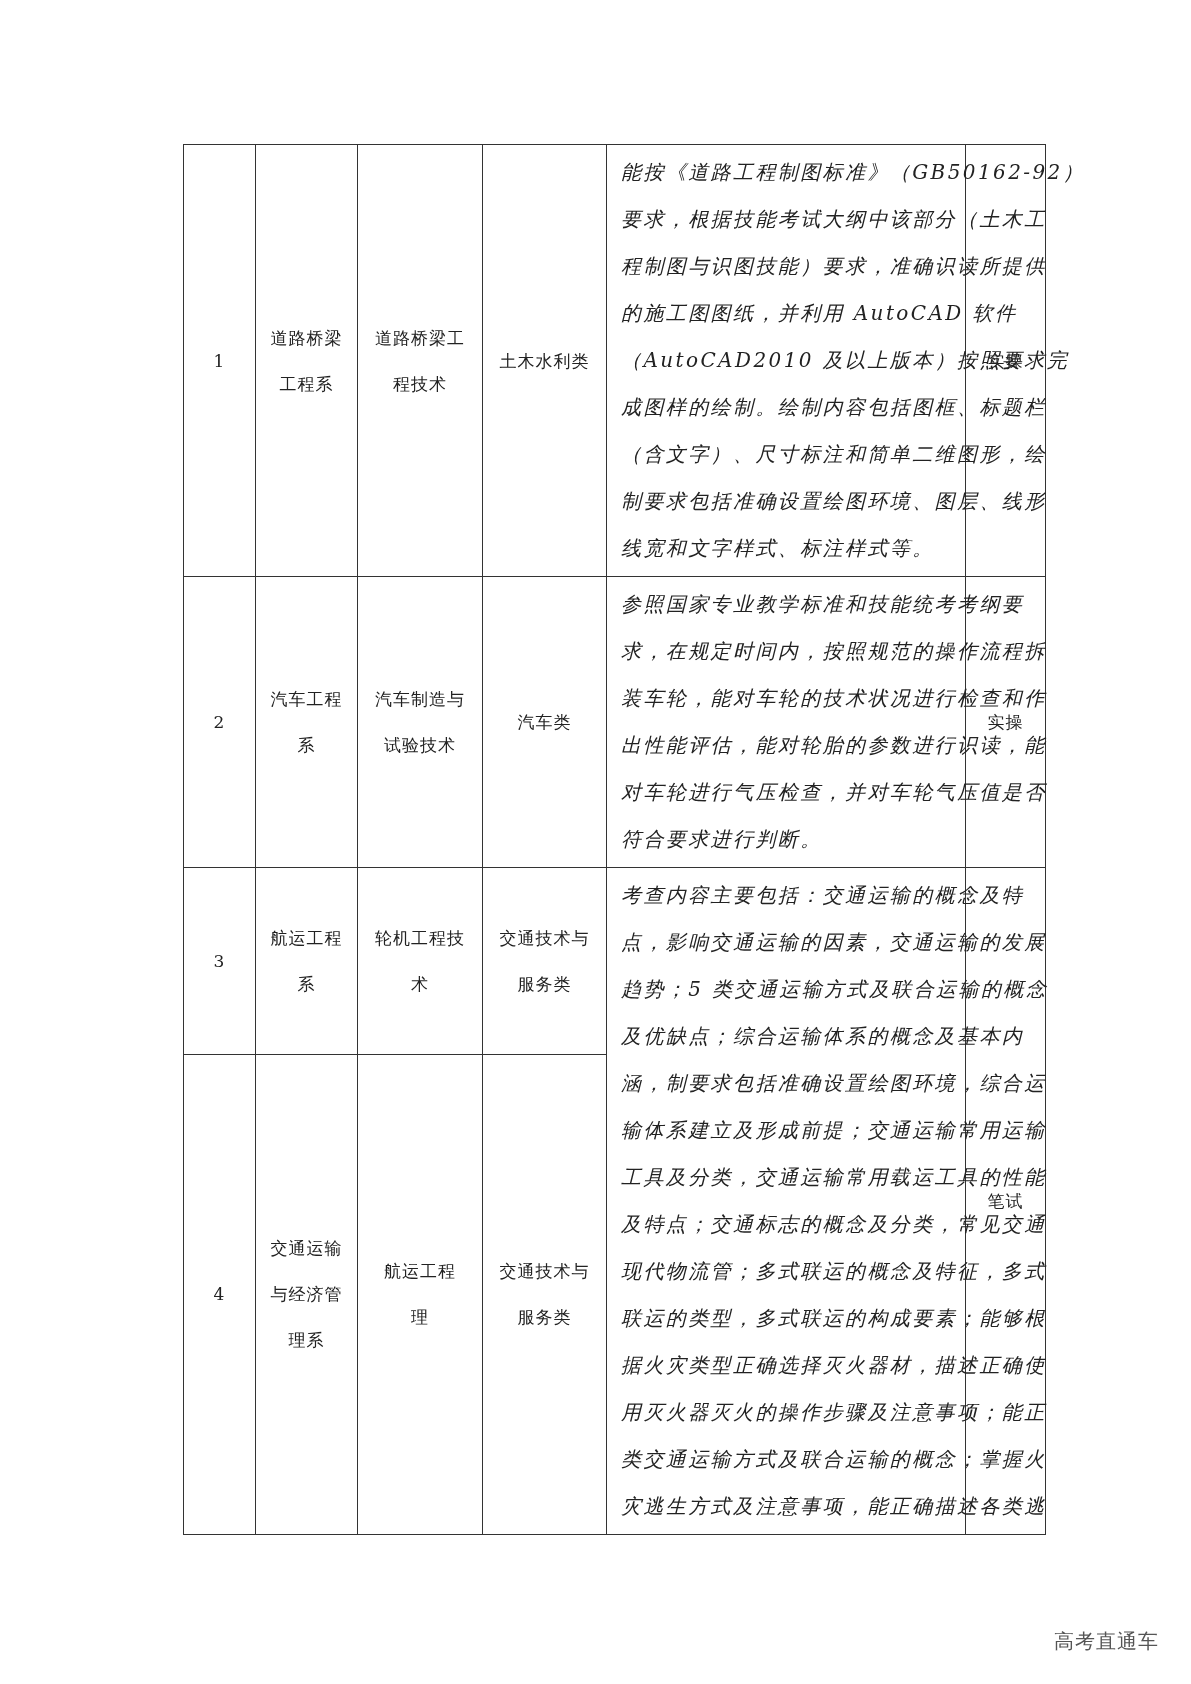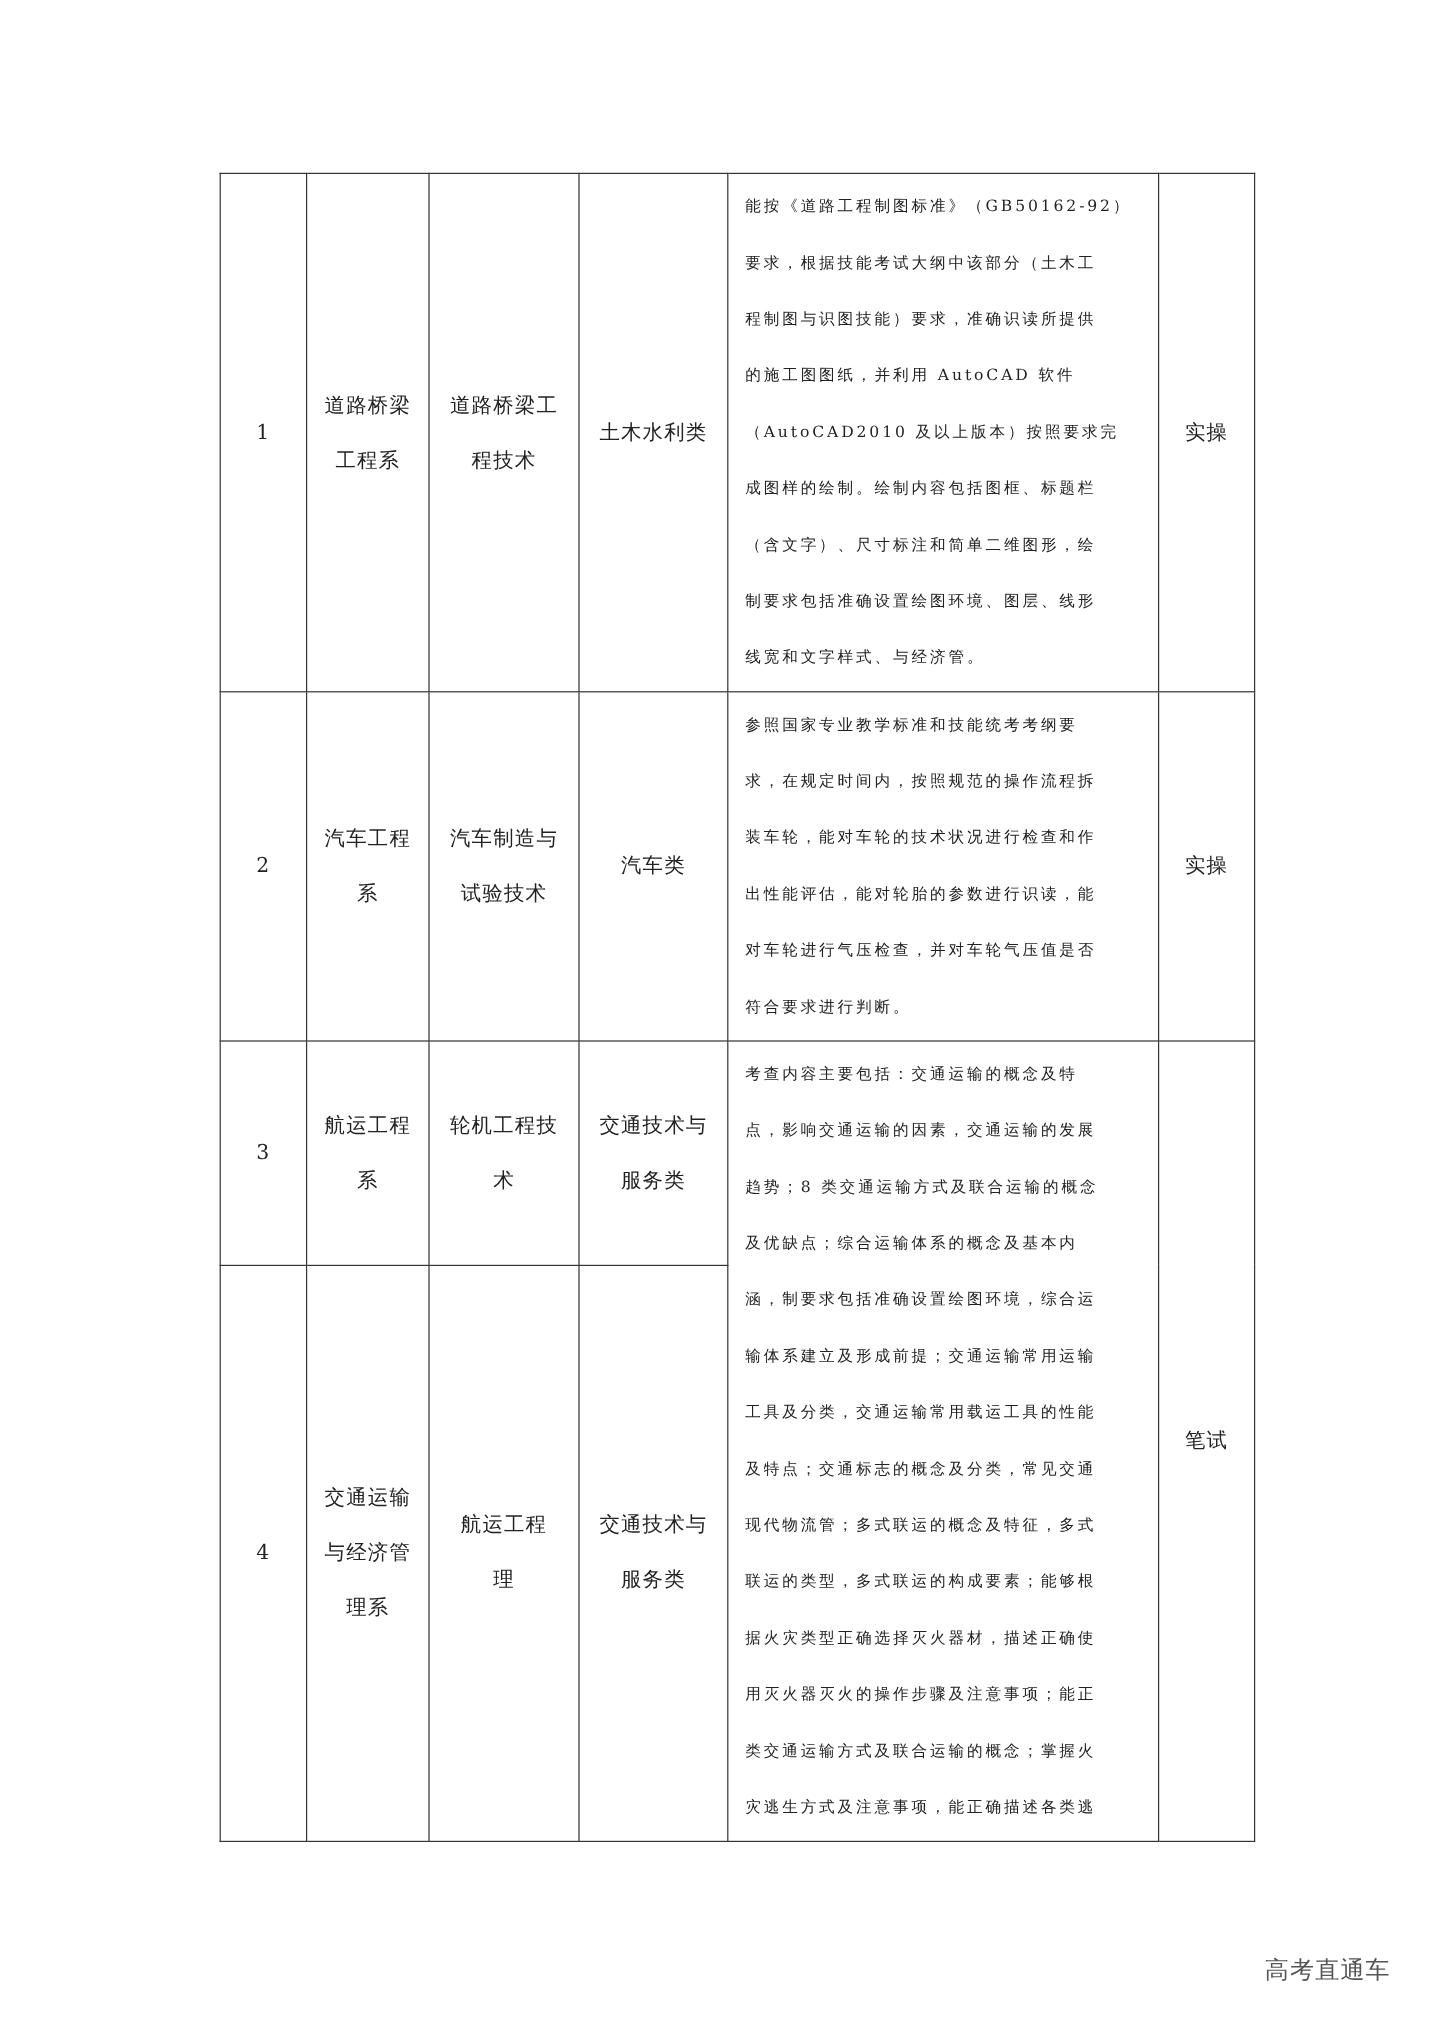--- a/index.html
+++ b/index.html
@@ -22,23 +22,24 @@
       line-height: 46px;
       padding: 0;
       letter-spacing: 1px;
     }
     table.main td.num { font-size: 17px; }
     table.main td.wrap { padding: 12px 14px; }
     table.main td.desc {
       text-align: left;
       padding: 4px 10px 4px 14px;
       vertical-align: top;
-      font-size: 13px;
+      font-size: 20px;
       line-height: 47px;
       letter-spacing: 2.4px;
+      font-style: italic;
     }
     .cell-text { display: inline-block; text-align: center; }
     .line { display: block; white-space: nowrap; }
     .watermark {
       position: absolute; right: 32px; top: 1628px;
       font-family: Liberation Mono, monospace;
       font-size: 20px; color: #555; letter-spacing: 1px;
     }
   </style>
 </head>
@@ -76,21 +77,21 @@
       </td>
       <td class="desc">
         <span class="line">能按《道路工程制图标准》（GB50162-92）</span>
         <span class="line">要求，根据技能考试大纲中该部分（土木工</span>
         <span class="line">程制图与识图技能）要求，准确识读所提供</span>
         <span class="line">的施工图图纸，并利用 AutoCAD 软件</span>
         <span class="line">（AutoCAD2010 及以上版本）按照要求完</span>
         <span class="line">成图样的绘制。绘制内容包括图框、标题栏</span>
         <span class="line">（含文字）、尺寸标注和简单二维图形，绘</span>
         <span class="line">制要求包括准确设置绘图环境、图层、线形</span>
-        <span class="line">线宽和文字样式、与经济管。</span>
+        <span class="line">线宽和文字样式、标注样式等。</span>
       </td>
       <td>实操</td>
     </tr>
 
     <tr style="height:282px">
       <td class="num">2</td>
       <td class="wrap">
         <span class="cell-text">
           <span class="line">汽车工程</span>
           <span class="line">系</span>
@@ -134,21 +135,21 @@
       </td>
       <td class="wrap">
         <span class="cell-text">
           <span class="line">交通技术与</span>
           <span class="line">服务类</span>
         </span>
       </td>
       <td class="desc" rowspan="2">
         <span class="line">考查内容主要包括：交通运输的概念及特</span>
         <span class="line">点，影响交通运输的因素，交通运输的发展</span>
-        <span class="line">趋势；8 类交通运输方式及联合运输的概念</span>
+        <span class="line">趋势；5 类交通运输方式及联合运输的概念</span>
         <span class="line">及优缺点；综合运输体系的概念及基本内</span>
         <span class="line">涵，制要求包括准确设置绘图环境，综合运</span>
         <span class="line">输体系建立及形成前提；交通运输常用运输</span>
         <span class="line">工具及分类，交通运输常用载运工具的性能</span>
         <span class="line">及特点；交通标志的概念及分类，常见交通</span>
         <span class="line">现代物流管；多式联运的概念及特征，多式</span>
         <span class="line">联运的类型，多式联运的构成要素；能够根</span>
         <span class="line">据火灾类型正确选择灭火器材，描述正确使</span>
         <span class="line">用灭火器灭火的操作步骤及注意事项；能正</span>
         <span class="line">类交通运输方式及联合运输的概念；掌握火</span>

